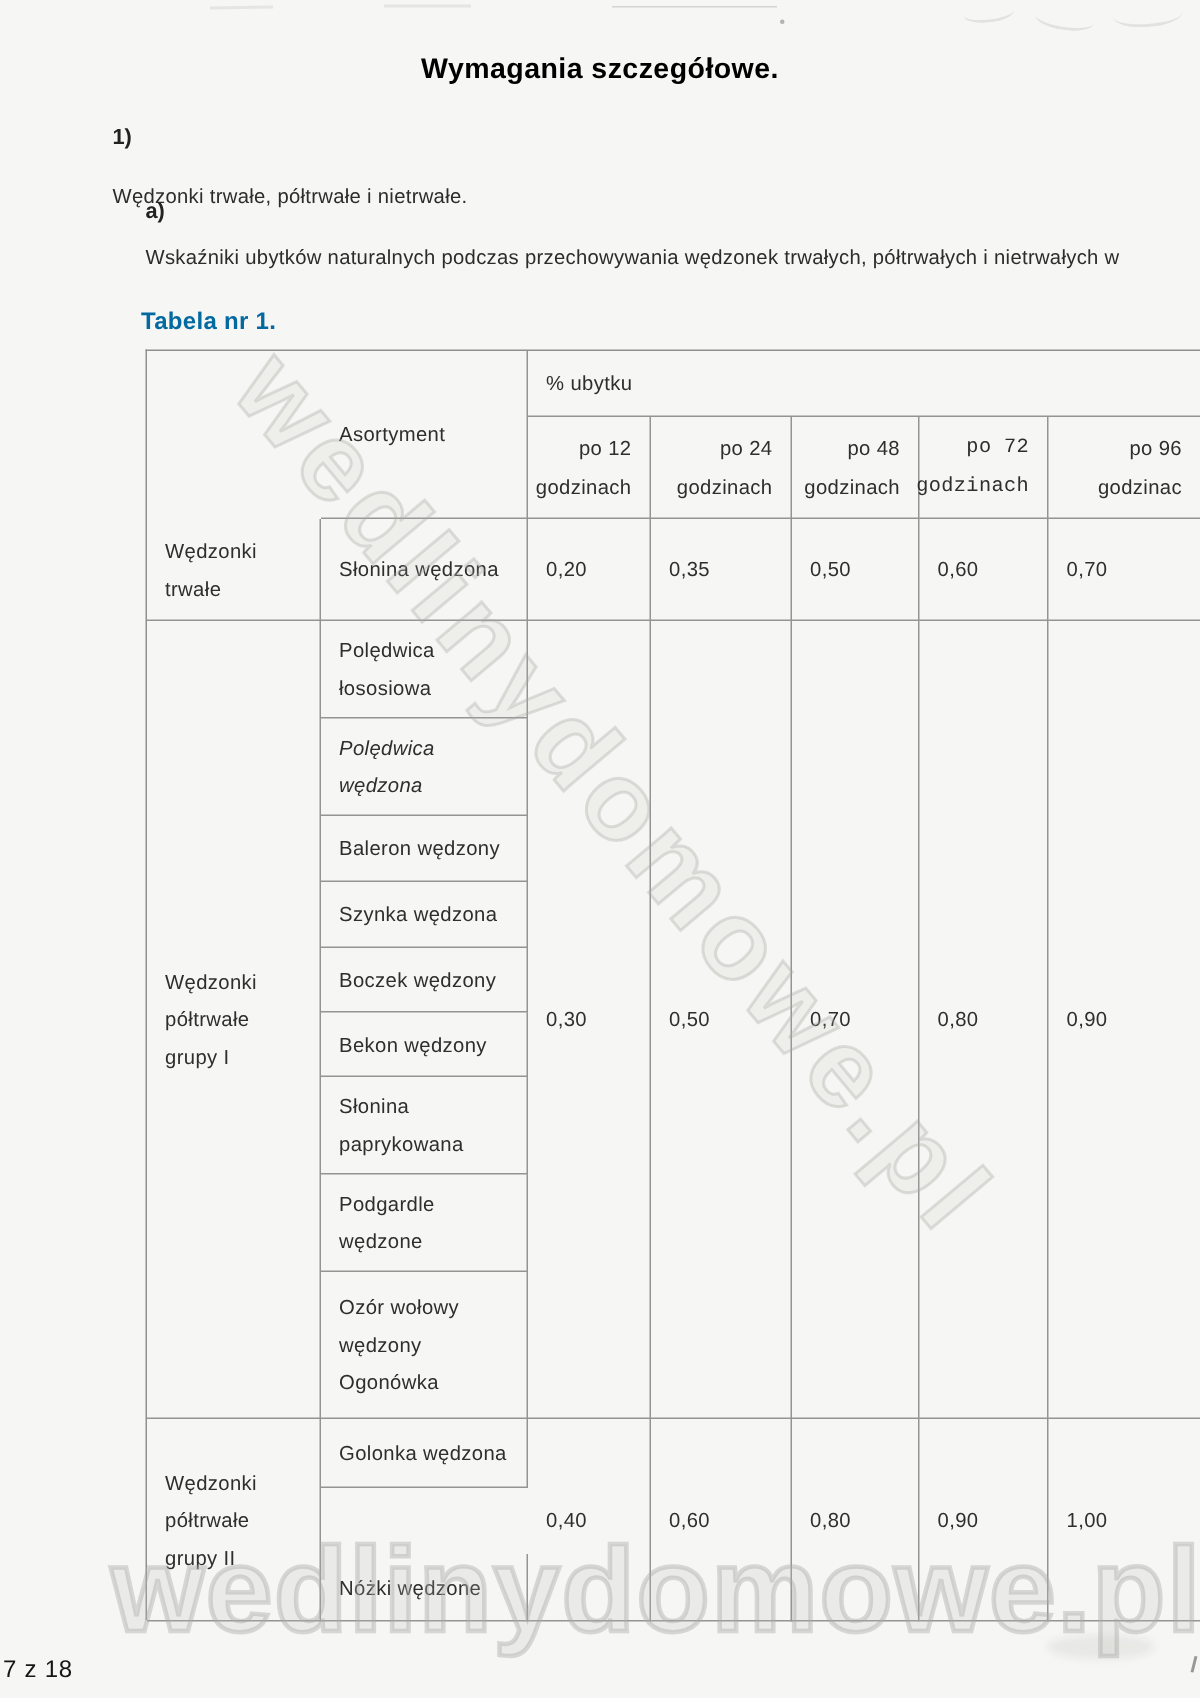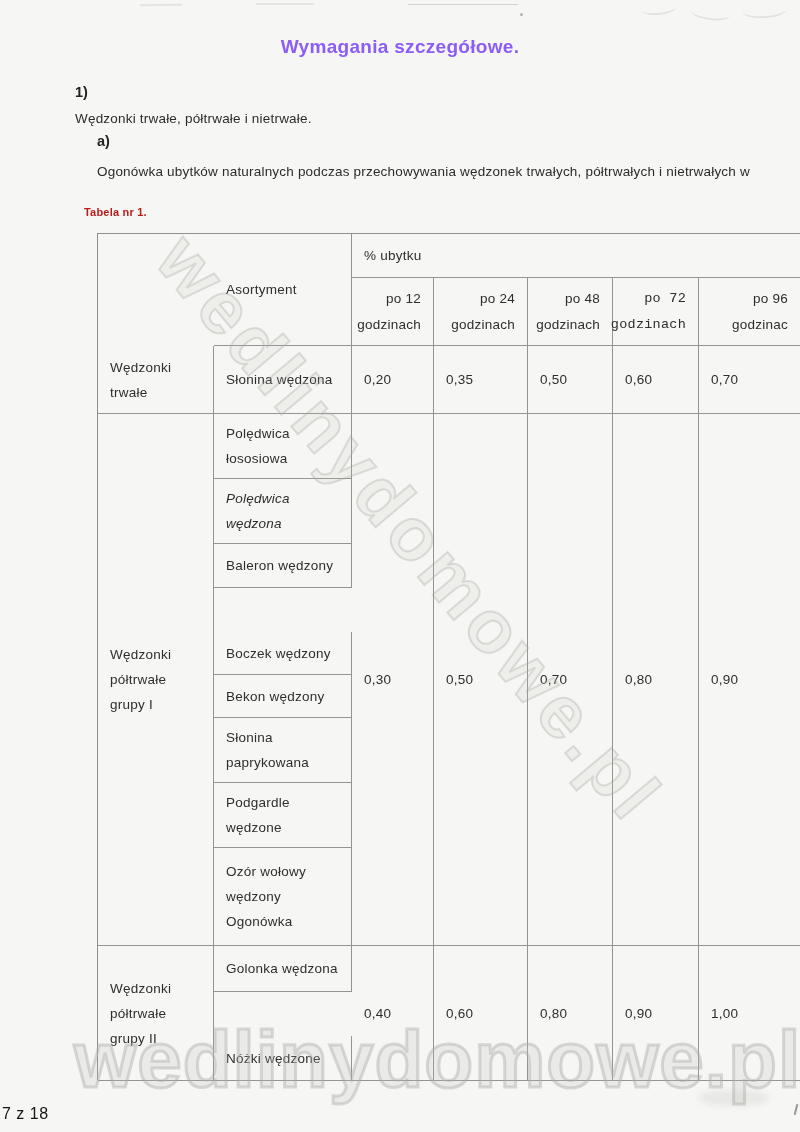--- a/index.html
+++ b/index.html
@@ -6,27 +6,27 @@
   body{
     width:800px;height:1132px;overflow:hidden;position:relative;
     background:#f6f6f4;
     font-family:"Liberation Sans","DejaVu Sans",sans-serif;
     color:#2c2c2c;
   }
   .abs{position:absolute;}
   
   .title{
     left:0;right:0;top:36px;text-align:center;
-    font-size:19px;font-weight:700;letter-spacing:.3px;color:#8b5cf6;
+    font-size:19px;font-weight:700;letter-spacing:.3px;color:#000000;
   }
   .sec-num{left:75px;top:84px;font-size:14.5px;font-weight:700;color:#222;}
-  .sec-intro{left:75px;top:111px;font-size:13.5px;letter-spacing:.2px;}
+  .sec-intro{left:75px;top:123px;font-size:13.5px;letter-spacing:.2px;}
   .sec-letter{left:97px;top:133px;font-size:14.5px;font-weight:700;color:#222;}
   .para{left:97px;top:158px;font-size:13.5px;letter-spacing:.2px;line-height:27px;}
-  .caption{left:84px;top:206px;font-size:11px;font-weight:700;color:#b91c1c;letter-spacing:.2px;}
+  .caption{left:94px;top:206px;font-size:16px;font-weight:700;color:#0369a1;letter-spacing:.2px;}
   .footer{left:2px;top:1105px;font-size:16px;color:#161616;letter-spacing:.5px;}
   
   .tbl{
     left:97px;top:233px;width:703px;height:847px;
     display:grid;box-sizing:border-box;
     grid-template-columns:116px 138px 82px 94px 85px 86px 1fr;
     grid-template-rows:44px 68px 68px 65px 65px 44px 44px 43px 43px 65px 65px 98px 46px 44px 45px;
     border-top:1px solid #8f8f8f;border-left:1px solid #8f8f8f;
     font-size:13.5px;letter-spacing:.25px;color:#2e2e2e;
   }
@@ -81,21 +81,21 @@
   <div class="abs noise n-tick" style="left:795px;top:1104px;width:2px;height:11px;"></div>
 
   <div class="abs wm wm-diag">wedlinydomowe.pl</div>
   <div class="abs wm wm-bottom">wedlinydomowe.pl</div>
 
   <div class="abs title">Wymagania szczegółowe.</div>
   <div class="abs sec-num">1)</div>
   <div class="abs sec-intro">Wędzonki trwałe, półtrwałe i nietrwałe.</div>
   <div class="abs sec-letter">a)</div>
   <div class="abs para">
-    <div>Ogonówka ubytków naturalnych podczas przechowywania wędzonek trwałych, półtrwałych i nietrwałych w</div>
+    <div>Wskaźniki ubytków naturalnych podczas przechowywania wędzonek trwałych, półtrwałych i nietrwałych w</div>
   </div>
   <div class="abs caption">Tabela nr 1.</div>
 
   <div class="abs tbl">
 
     <div class="cell" style="grid-area:1/2/3/3;">Asortyment</div>
     <div class="cell lastcol" style="grid-area:1/3/2/8;">% ubytku</div>
 
     <div class="cell hours" style="grid-area:2/3/3/4;">
       <span class="nw">po 12</span>
@@ -123,20 +123,21 @@
     <div class="cell" style="grid-area:3/3/4/4;">0,20</div>
     <div class="cell" style="grid-area:3/4/4/5;">0,35</div>
     <div class="cell" style="grid-area:3/5/4/6;">0,50</div>
     <div class="cell" style="grid-area:3/6/4/7;">0,60</div>
     <div class="cell lastcol" style="grid-area:3/7/4/8;">0,70</div>
 
     <div class="cell grp" style="grid-area:4/1/13/2;">Wędzonki półtrwałe grupy I</div>
     <div class="cell" style="grid-area:4/2/5/3;">Polędwica łososiowa</div>
     <div class="cell" style="grid-area:5/2/6/3;font-style:italic;">Polędwica wędzona</div>
     <div class="cell" style="grid-area:6/2/7/3;">Baleron wędzony</div>
+    <div class="cell" style="grid-area:7/2/8/3;">Szynka wędzona</div>
     <div class="cell" style="grid-area:8/2/9/3;">Boczek wędzony</div>
     <div class="cell" style="grid-area:9/2/10/3;">Bekon wędzony</div>
     <div class="cell" style="grid-area:10/2/11/3;">Słonina paprykowana</div>
     <div class="cell" style="grid-area:11/2/12/3;">Podgardle wędzone</div>
     <div class="cell" style="grid-area:12/2/13/3;">Ozór wołowy wędzony Ogonówka</div>
     <div class="cell" style="grid-area:4/3/13/4;">0,30</div>
     <div class="cell" style="grid-area:4/4/13/5;">0,50</div>
     <div class="cell" style="grid-area:4/5/13/6;">0,70</div>
     <div class="cell" style="grid-area:4/6/13/7;">0,80</div>
     <div class="cell lastcol" style="grid-area:4/7/13/8;">0,90</div>

